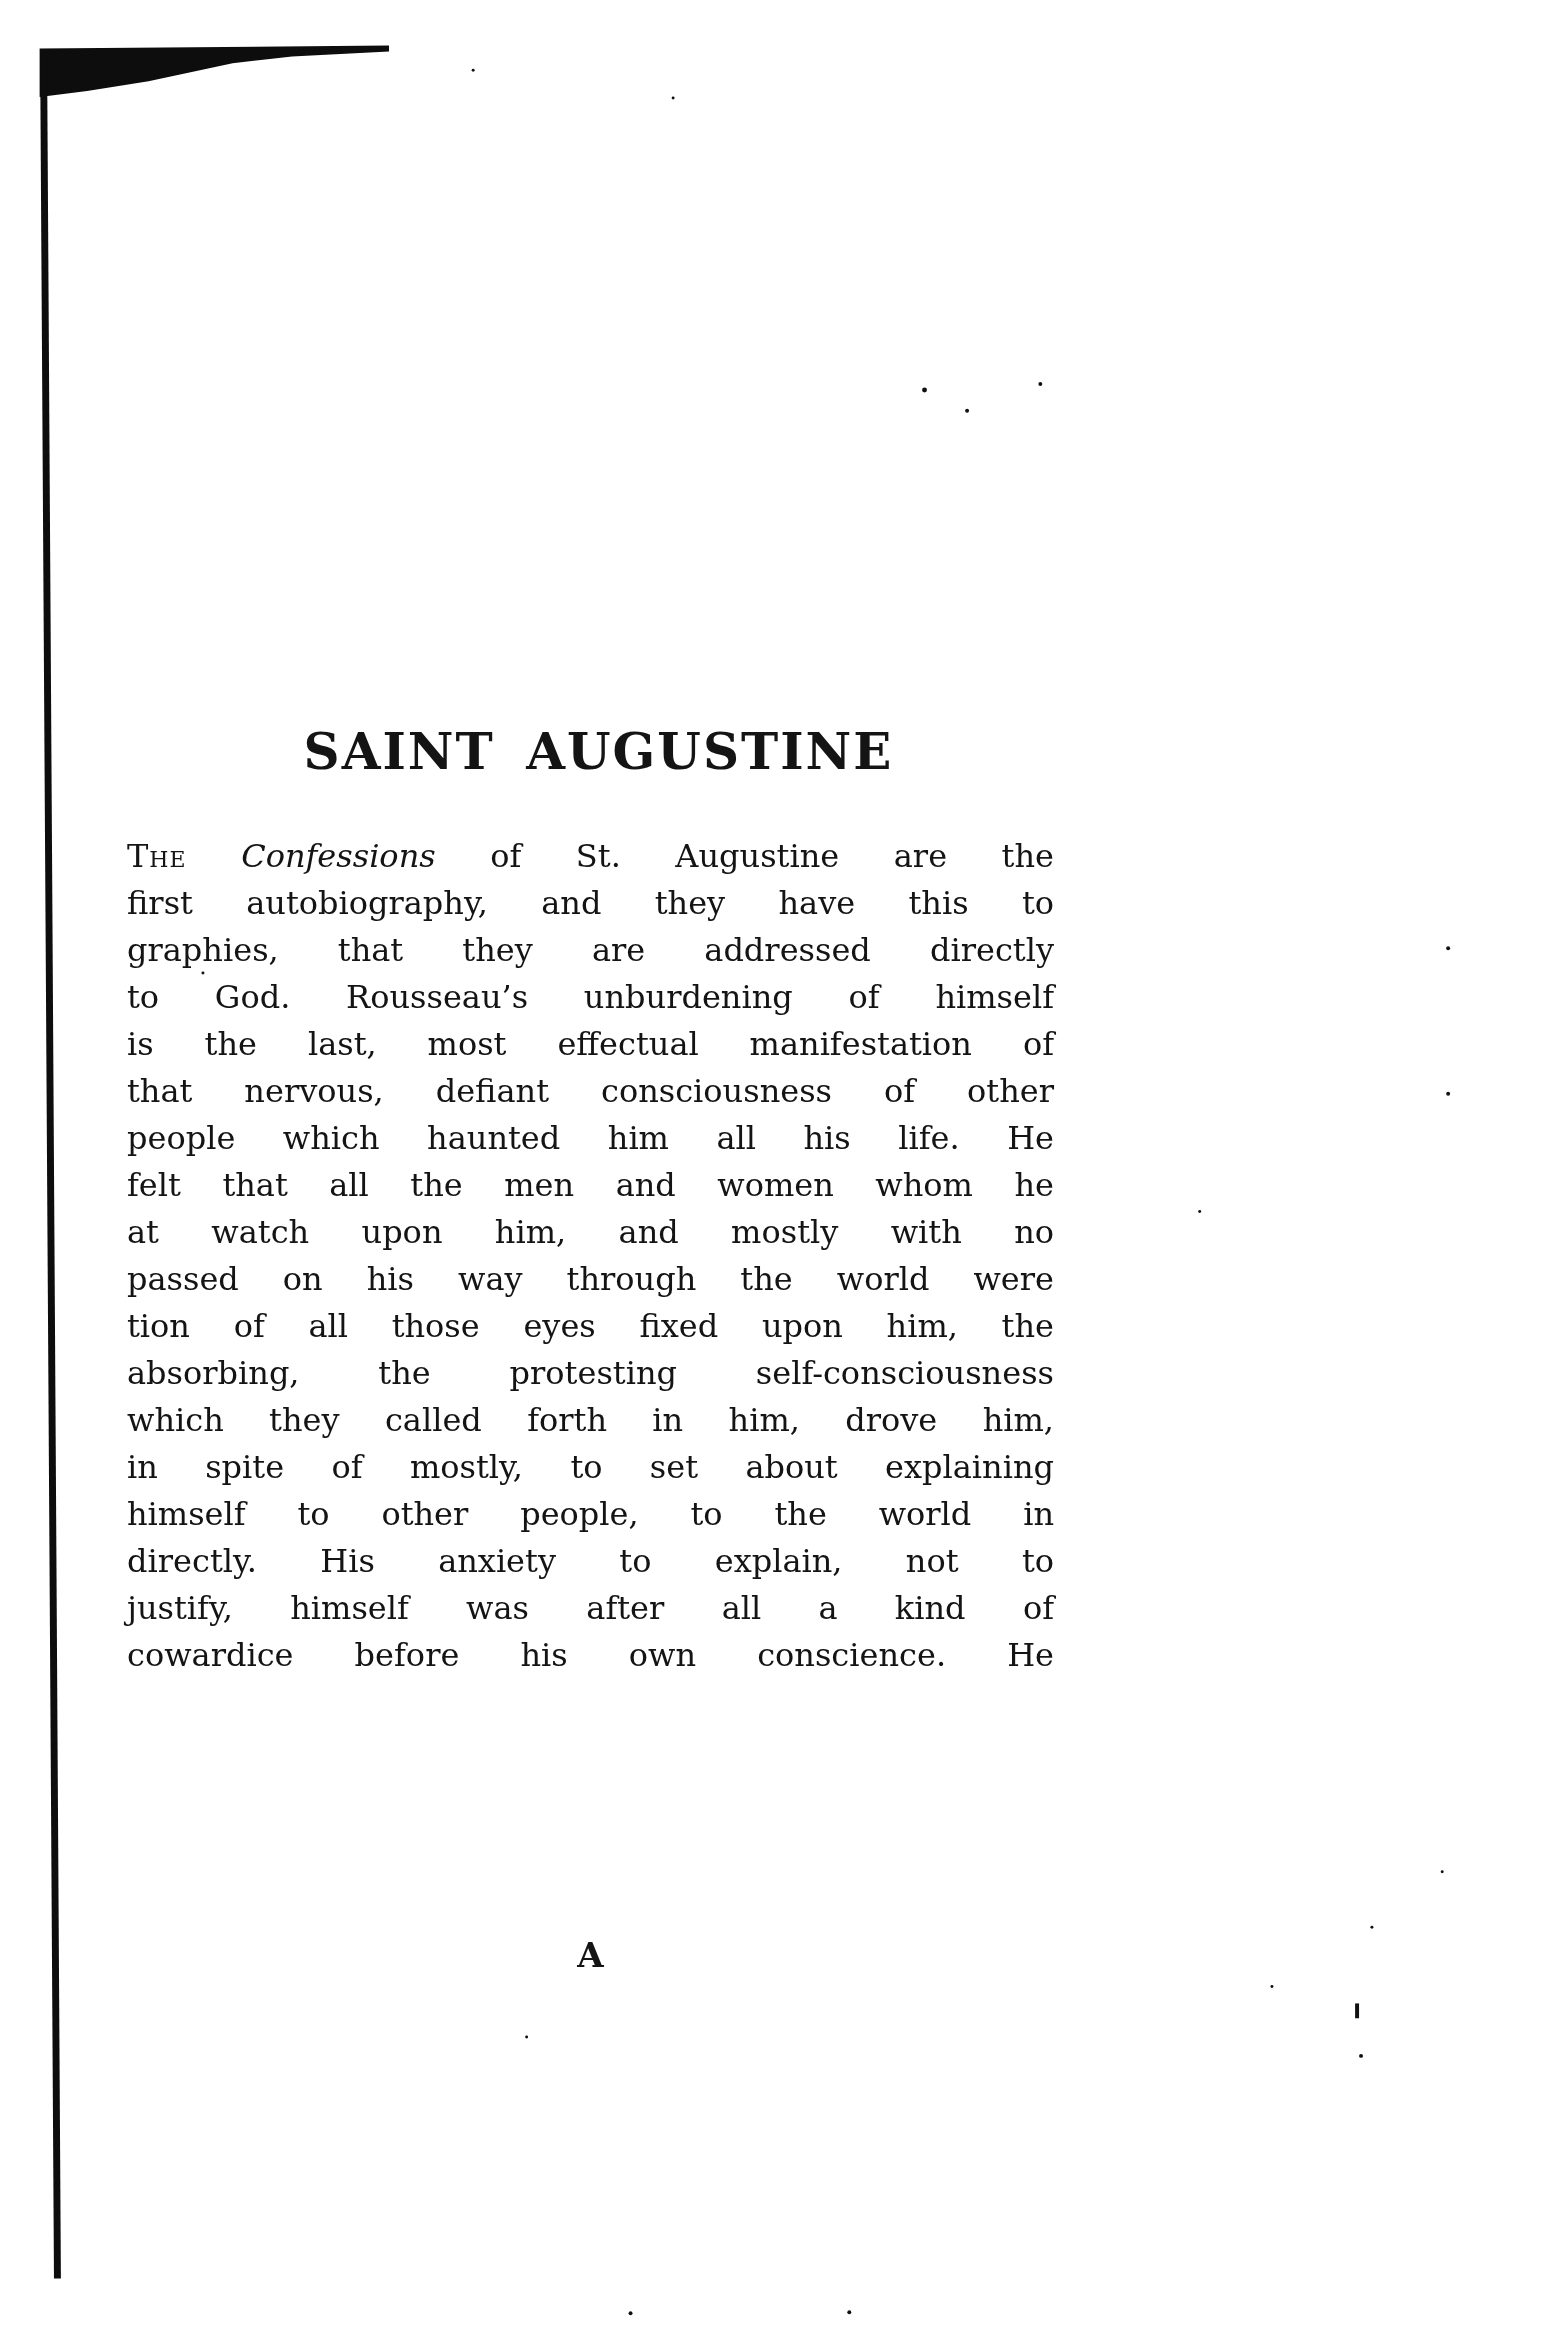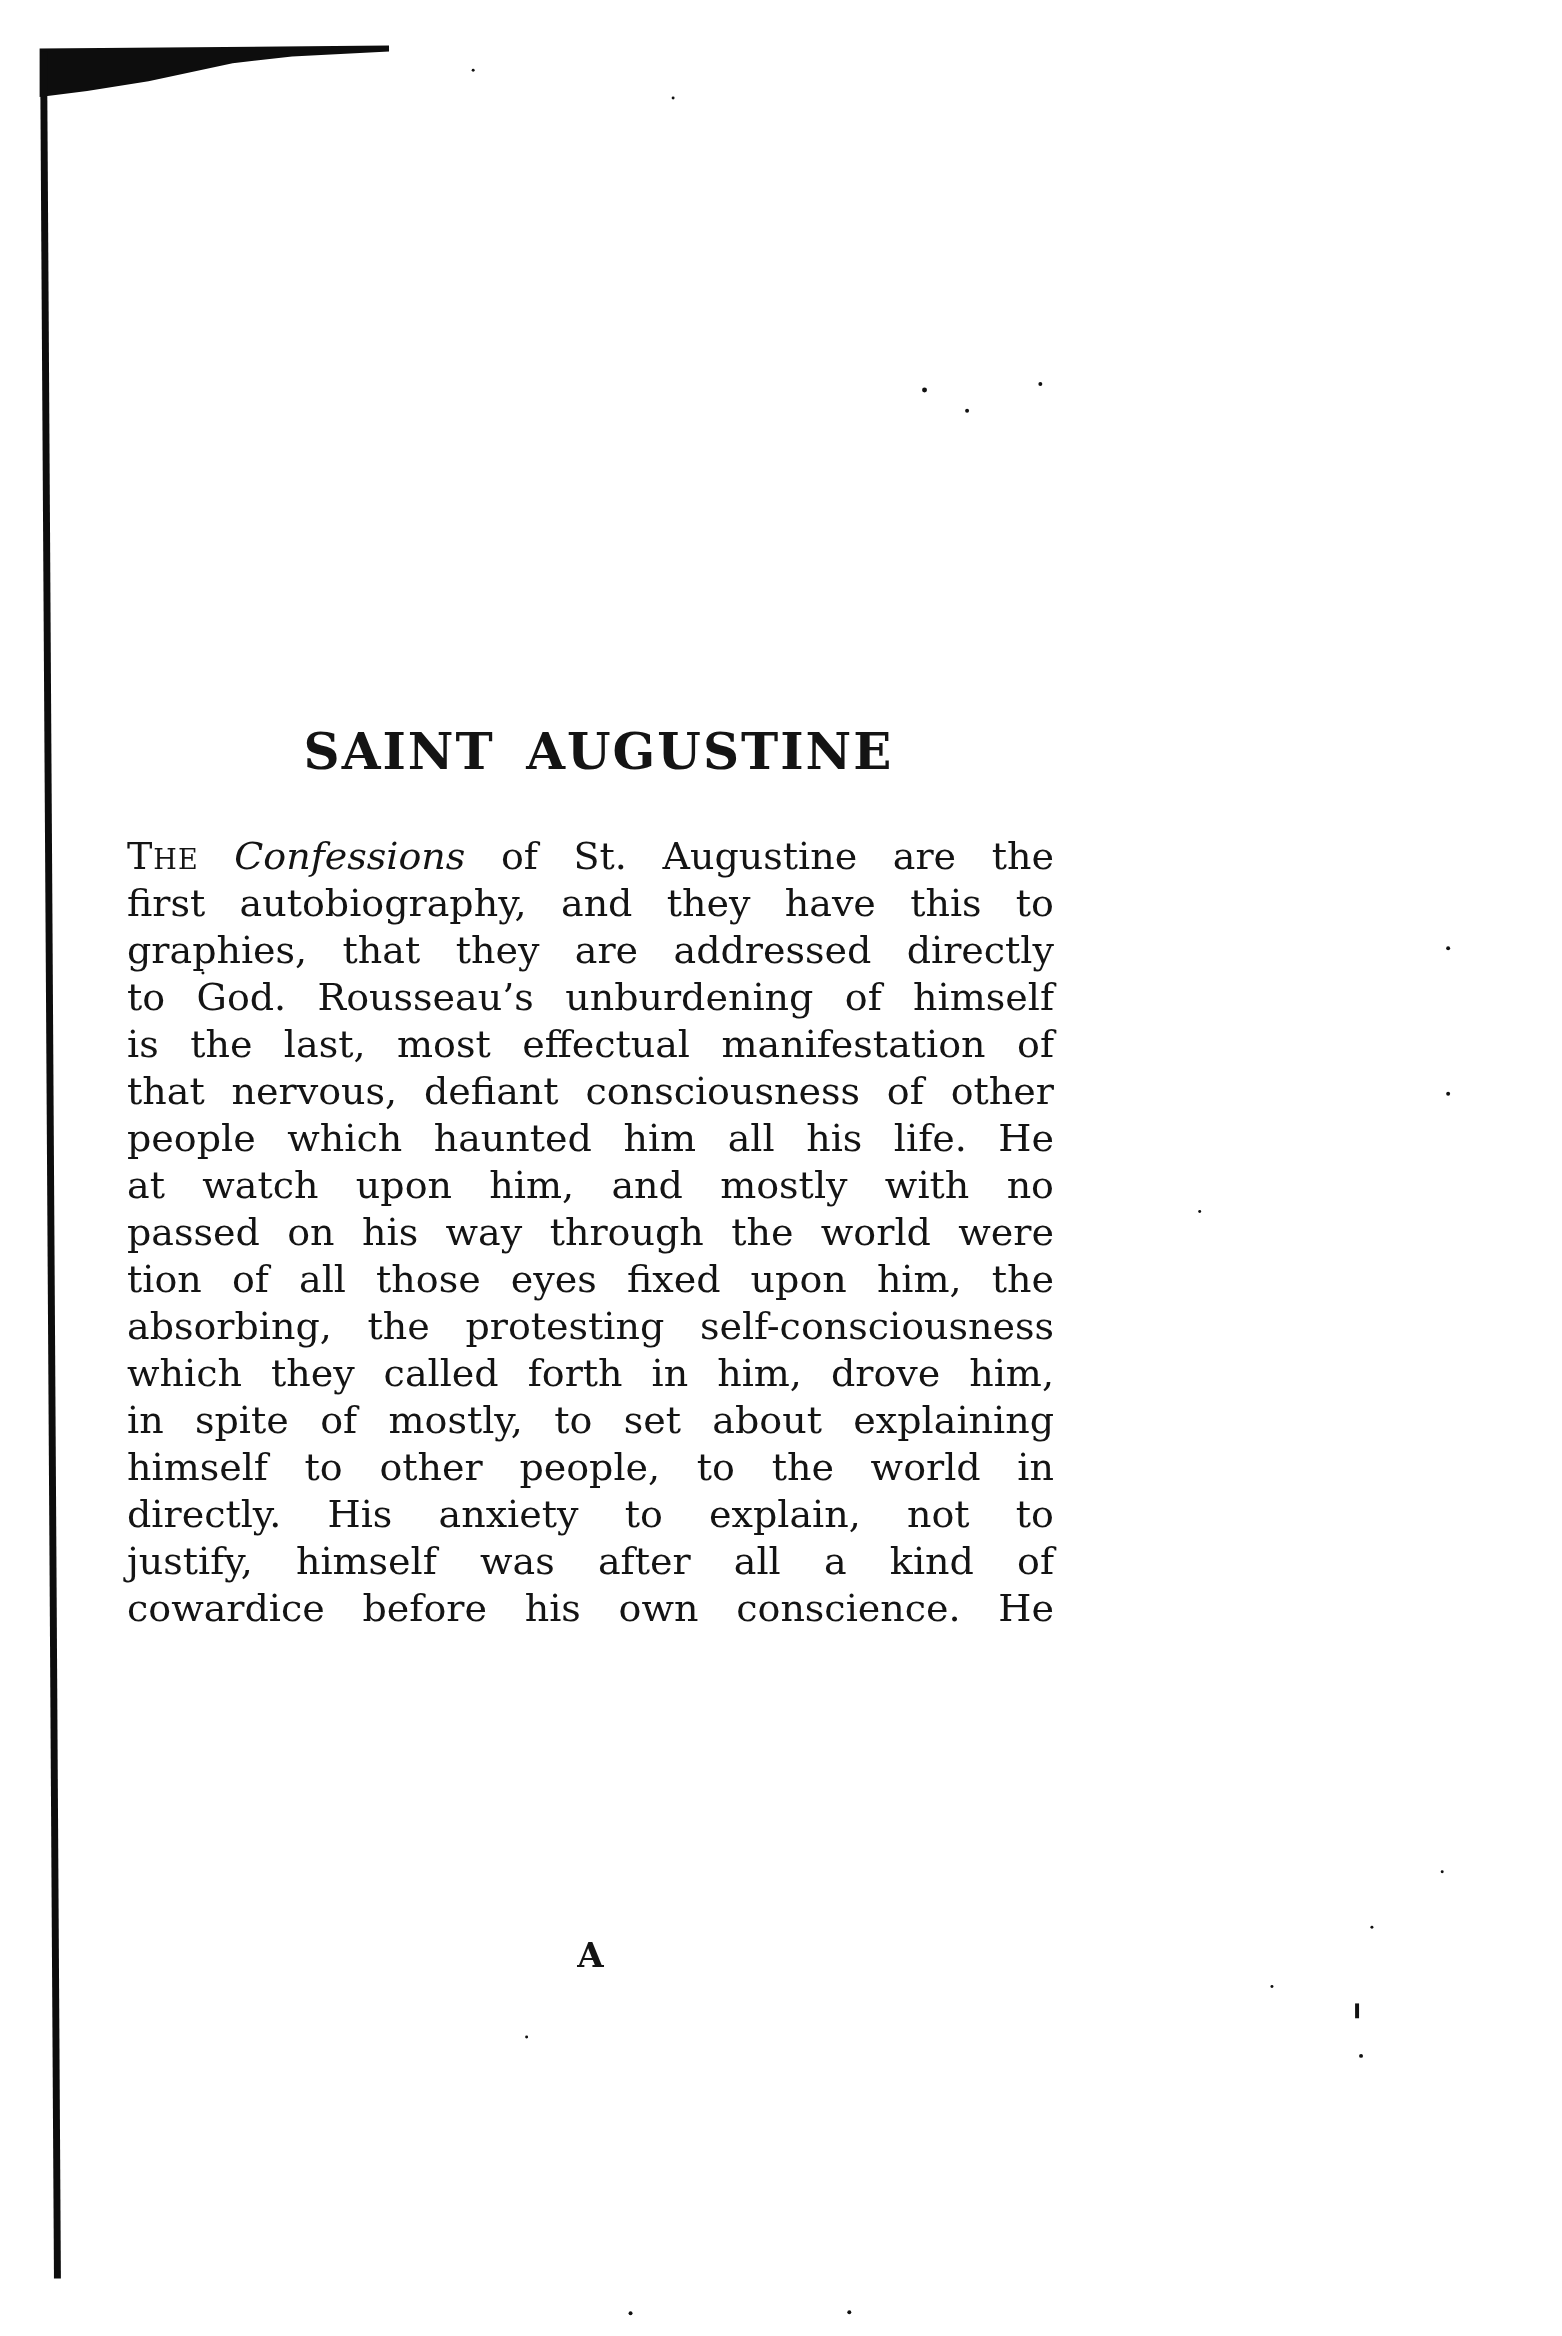--- a/index.html
+++ b/index.html
@@ -30,21 +30,21 @@
     letter-spacing: 2px;
     word-spacing: 12px;
     line-height: 1;
     white-space: nowrap;
   }
   .paragraph {
     position: absolute;
     left: 127px;
     top: 833px;
     width: 927px;
-    font-size: 38px;
+    font-size: 32px;
     line-height: 47px;
   }
   .line {
     height: 47px;
     text-align: justify;
     text-align-last: justify;
     text-justify: inter-word;
     word-spacing: 3px;
   }
   .line .sc { font-variant: small-caps; letter-spacing: 1px; }
@@ -98,20 +98,21 @@
       <i>Confessions</i>
       <span>of St. Augustine are the</span>
     </div>
 
   <div class="line">first autobiography, and they have this to</div>
       <div class="line">graphies, that they are addressed directly</div>
       <div class="line">to God.  Rousseau’s unburdening of himself</div>
       <div class="line">is the last, most effectual manifestation of</div>
       <div class="line">that nervous, defiant consciousness of other</div>
       <div class="line">people which haunted him all his life.  He</div>
+      <div class="line">felt that all the men and women whom he</div>
       <div class="line">at watch upon him, and mostly with no</div>
       <div class="line">passed on his way through the world were</div>
       <div class="line">tion of all those eyes fixed upon him, the</div>
       <div class="line">absorbing, the protesting self-consciousness</div>
       <div class="line">which they called forth in him, drove him,</div>
       <div class="line">in spite of mostly, to set about explaining</div>
       <div class="line">himself to other people, to the world in</div>
       <div class="line">directly.  His anxiety to explain, not to</div>
       <div class="line">justify, himself was after all a kind of</div>
       <div class="line">cowardice before his own conscience.  He</div>

